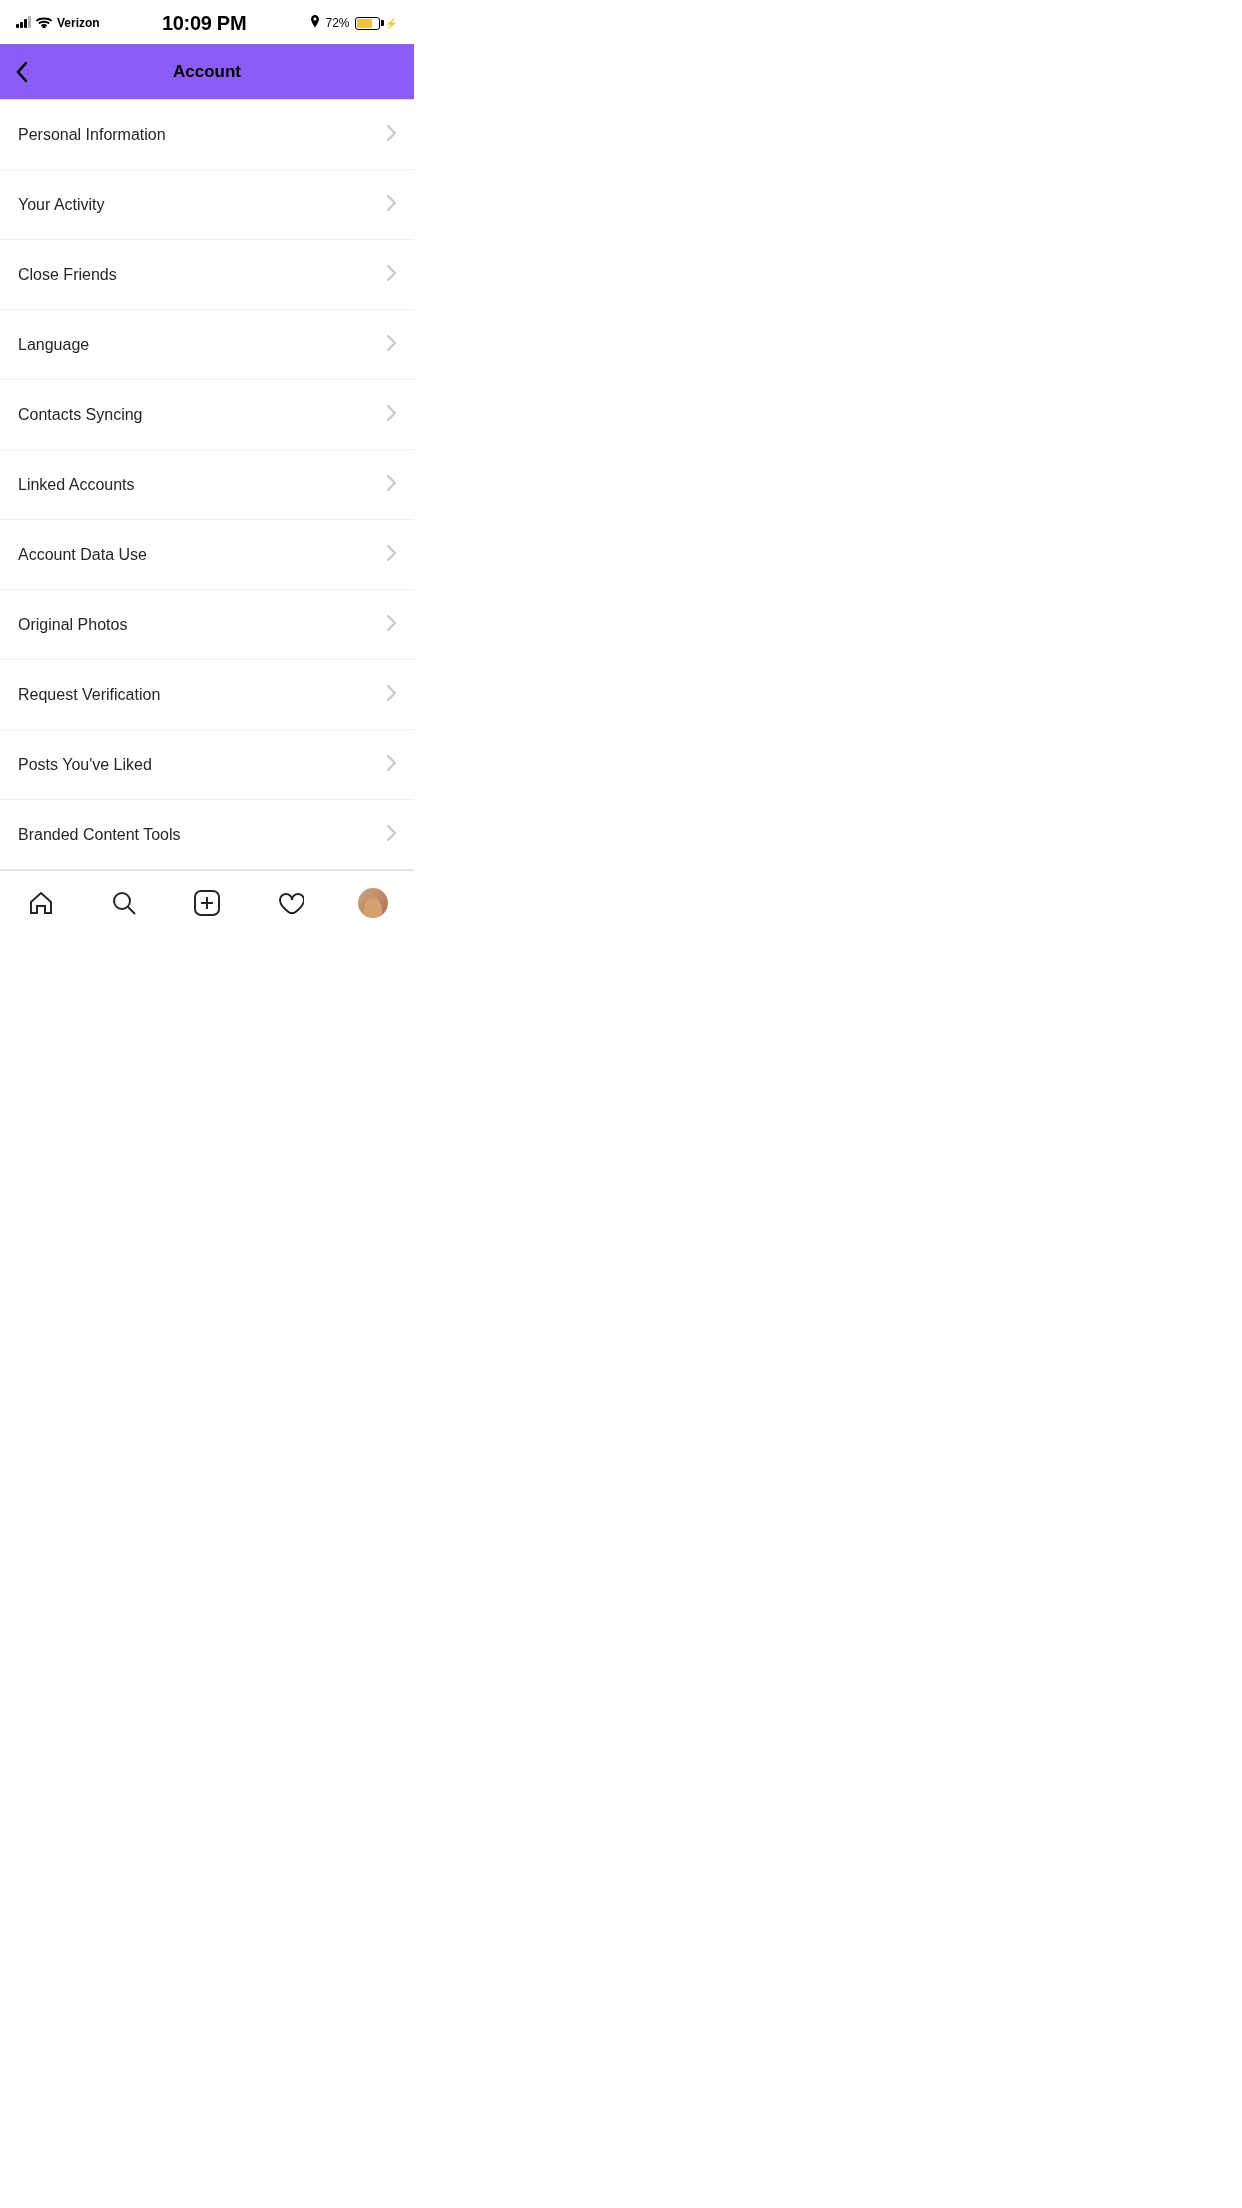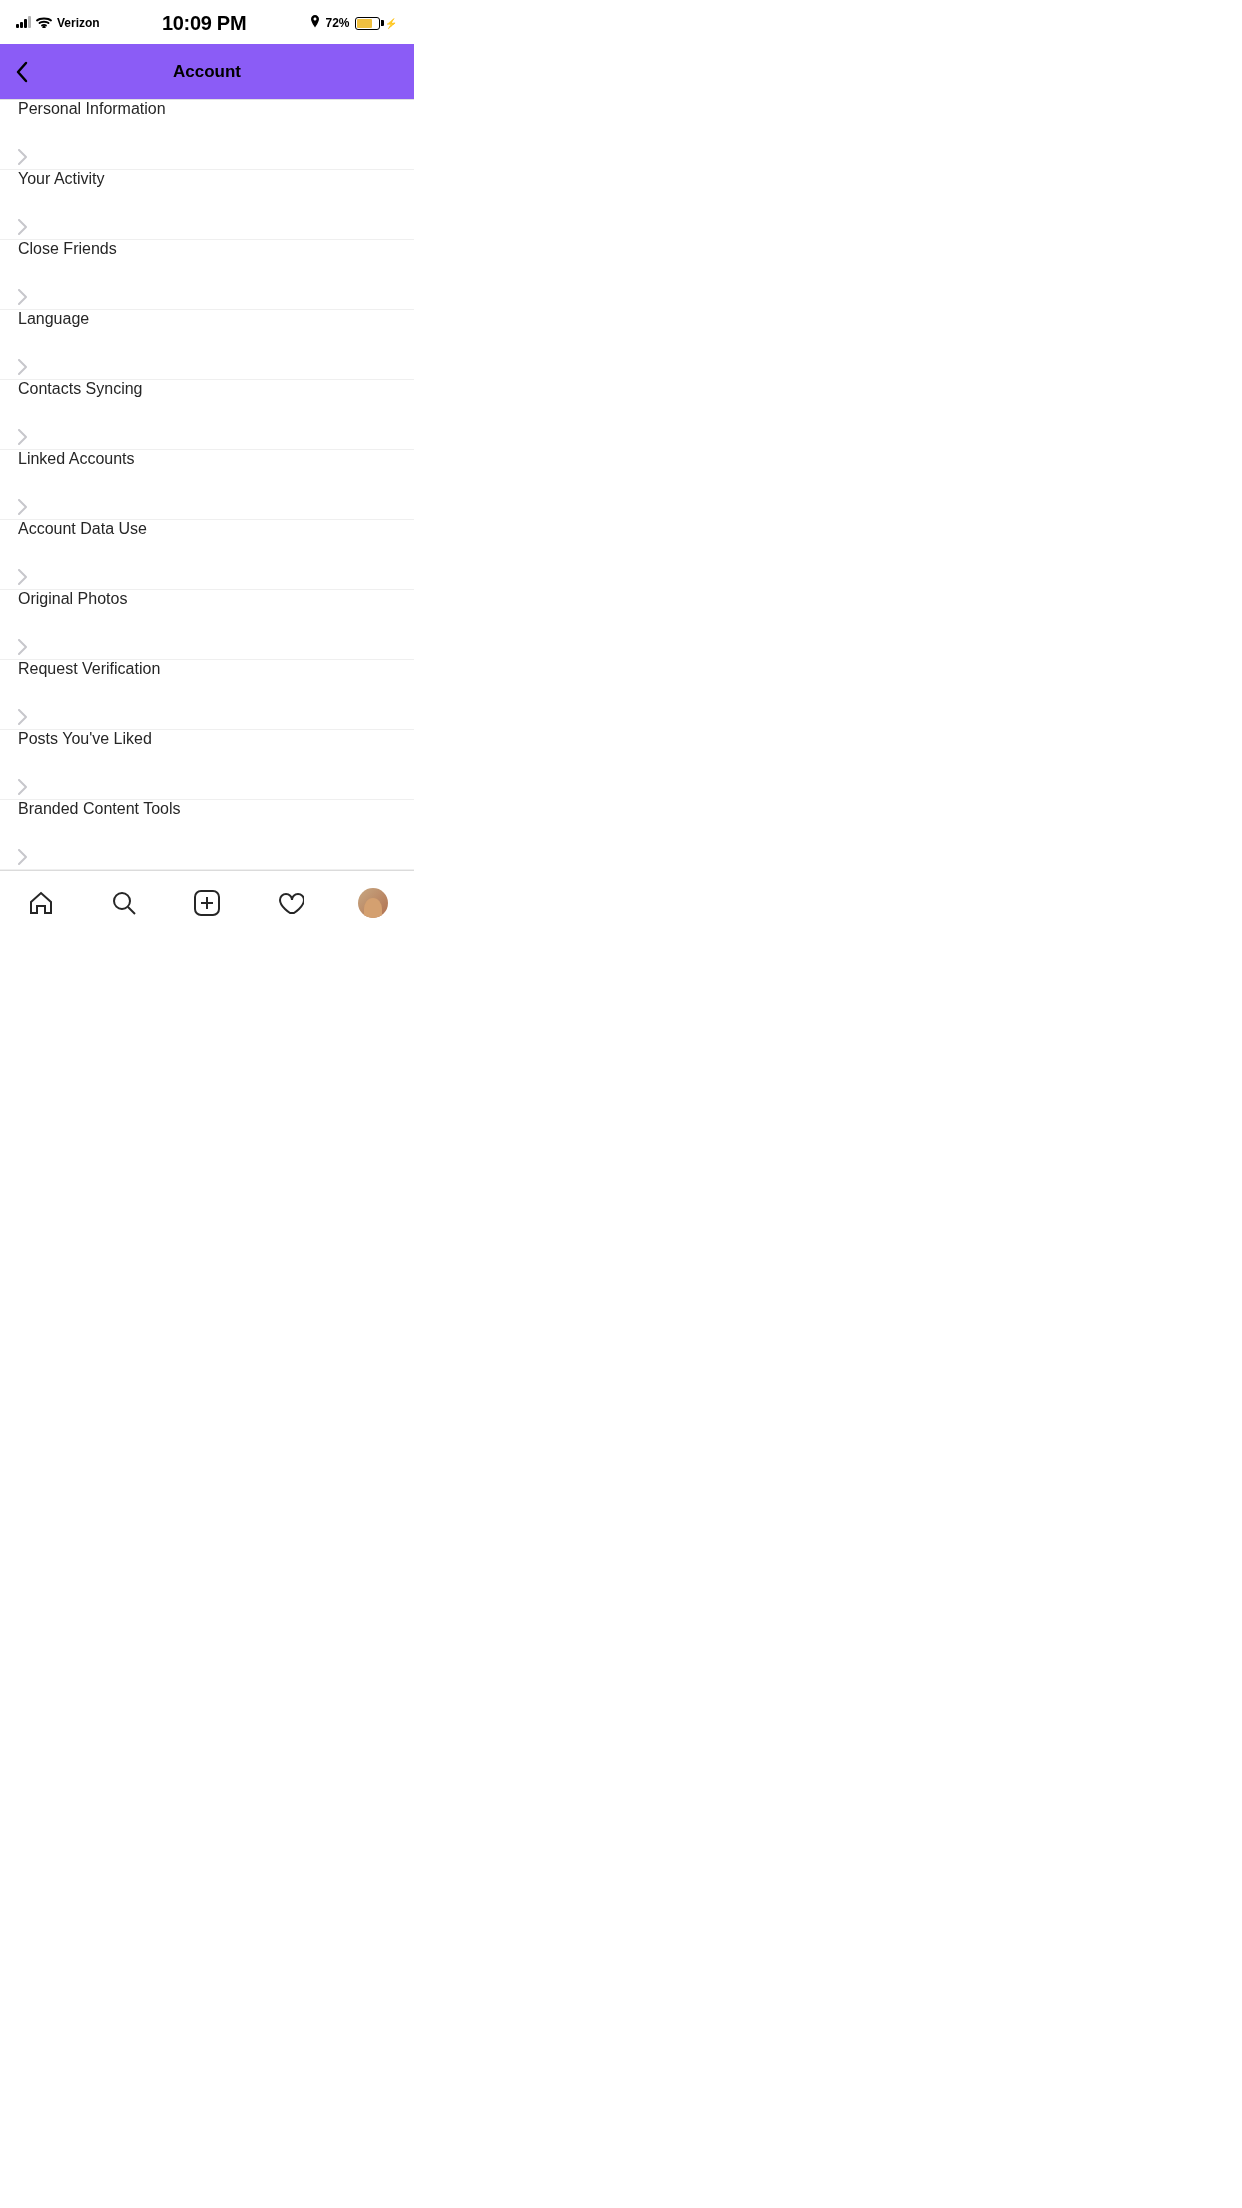--- a/index.html
+++ b/index.html
@@ -65,21 +65,21 @@
       font-size: 20px;
       font-weight: 600;
       letter-spacing: -0.3px;
     }
 
     .status-right {
       display: flex;
       align-items: center;
       gap: 5px;
       font-size: 12px;
-      font-weight: 700;
+      font-weight: 400;
     }
 
     .battery-container {
       display: flex;
       align-items: center;
       gap: 2px;
     }
 
     .battery-icon {
       width: 25px;
@@ -146,25 +146,25 @@
     
     .menu-list {
       flex: 1;
       background: #fff;
       overflow-y: auto;
     }
 
     .menu-item {
       display: flex;
       justify-content: space-between;
+      align-items: center;
       padding: 0 18px;
       height: 70px;
       border-bottom: 1px solid #efefef;
       cursor: pointer;
-      flex-direction: column;
     }
 
     .menu-item-label {
       font-size: 16px;
       color: #262626;
       font-weight: 400;
     }
 
     .chevron-icon {
       color: #c7c7cc;

